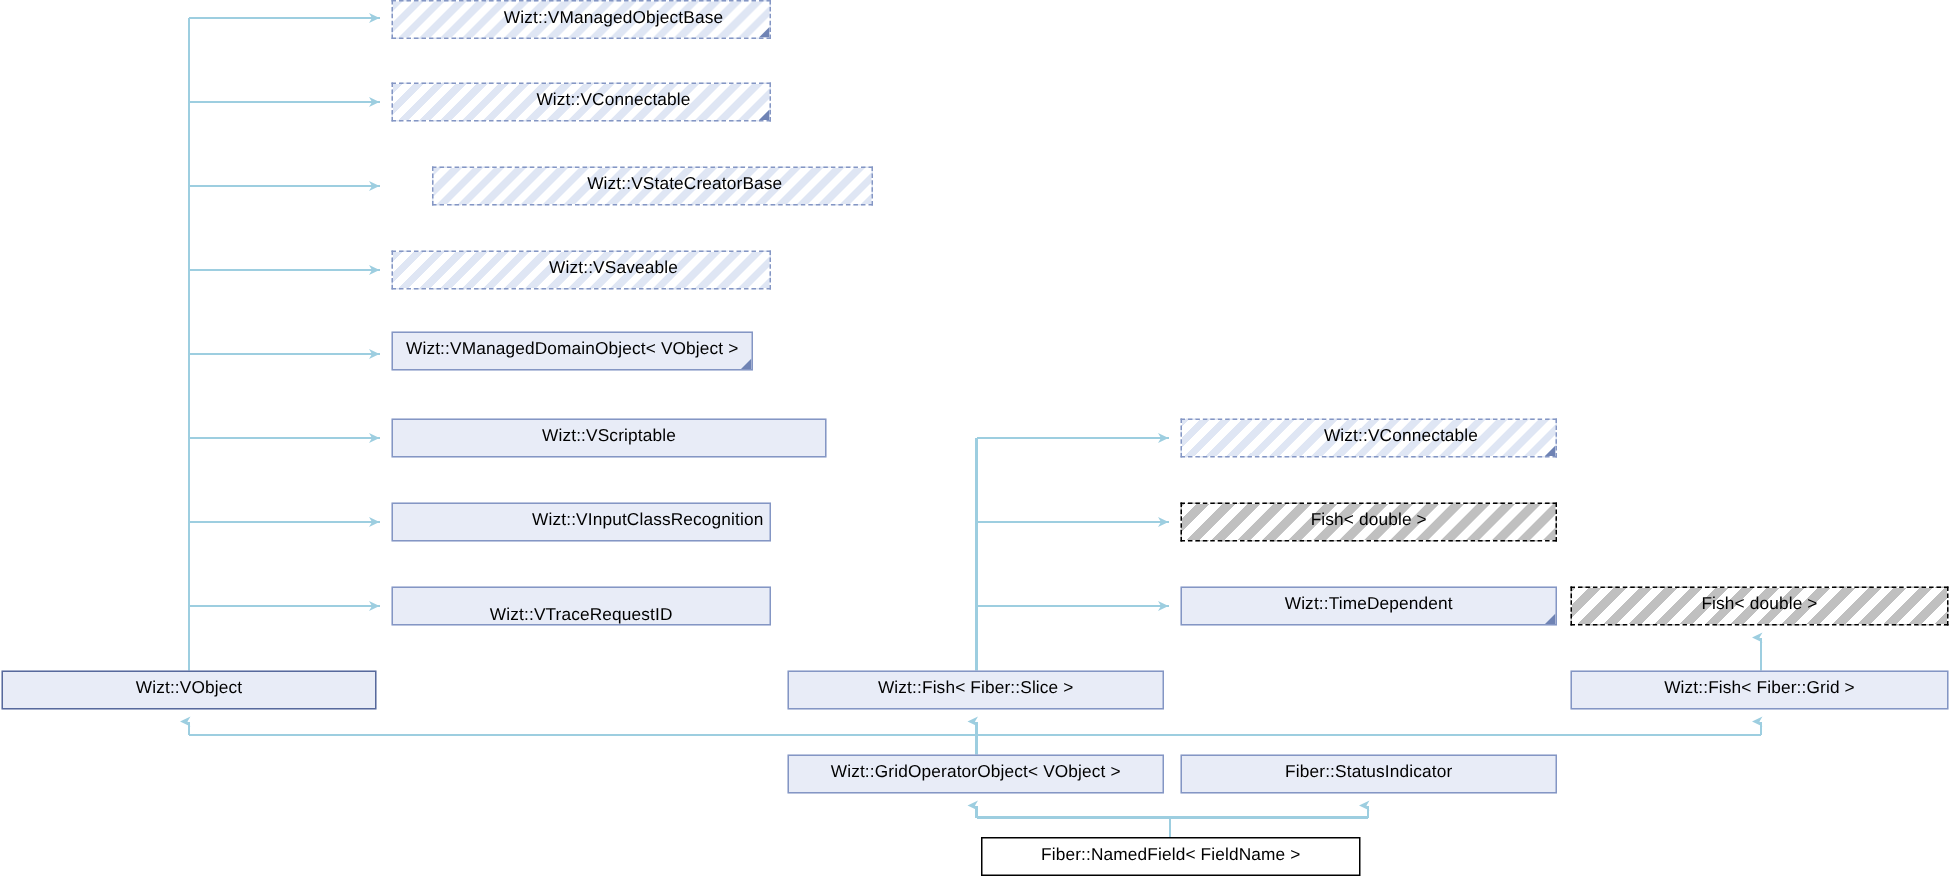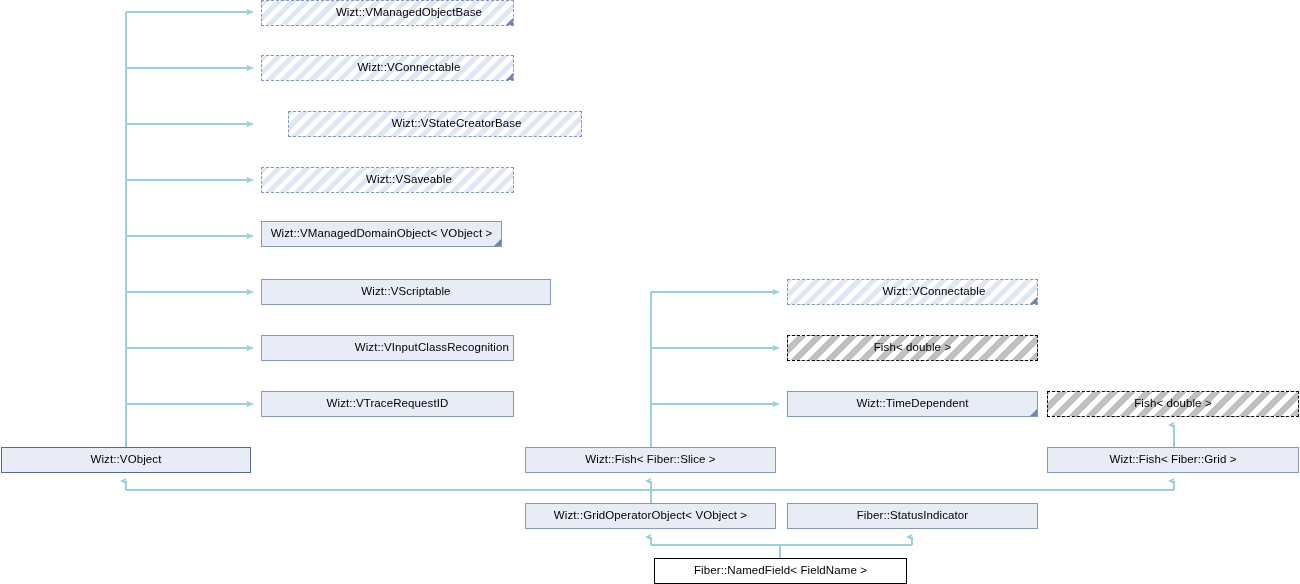--- a/index.html
+++ b/index.html
@@ -168,21 +168,21 @@
   </div>
 
   <div class="node solid" style="left:261px; top:279px; width:290px; height:26px;">
     <span class="node-label">Wizt::VScriptable</span>
   </div>
 
   <div class="node solid" style="left:261px; top:335px; width:253px; height:26px;justify-content:flex-end;">
     <span class="node-label">Wizt::VInputClassRecognition</span>
   </div>
 
-  <div class="node solid" style="left:261px; top:391px; width:253px; height:26px;">
+  <div class="node solid" style="left:261px; top:391px; width:253px; height:26px;align-items:flex-end;">
     <span class="node-label">Wizt::VTraceRequestID</span>
   </div>
 
   <div class="node dashed-blue" style="left:787px; top:279px; width:251px; height:26px;">
     <span class="node-label">Wizt::VConnectable</span>
     <span class="corner-marker"></span>
   </div>
 
   <div class="node dashed-grey" style="left:787px; top:335px; width:251px; height:26px;">
     <span class="node-label">Fish&lt; double &gt;</span>

